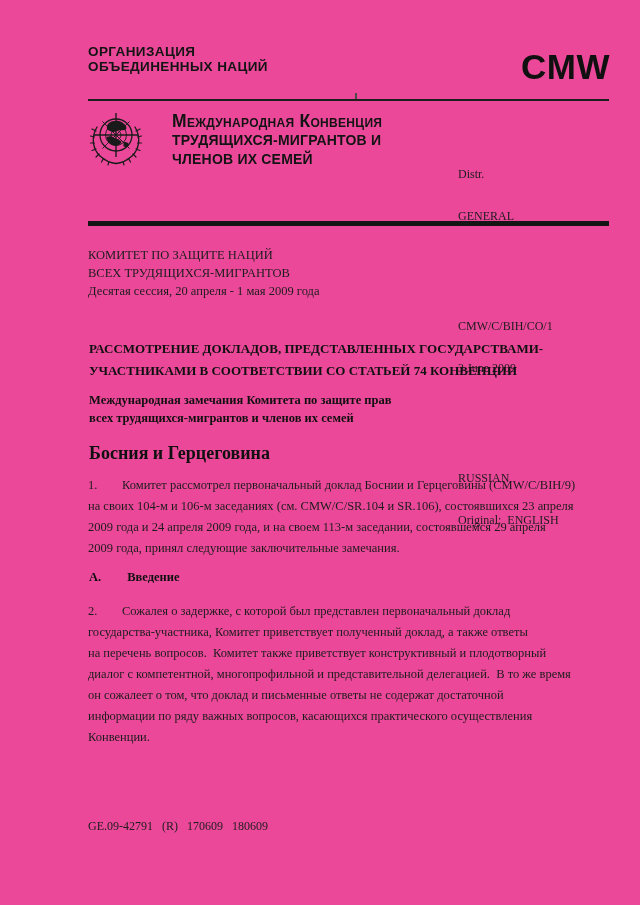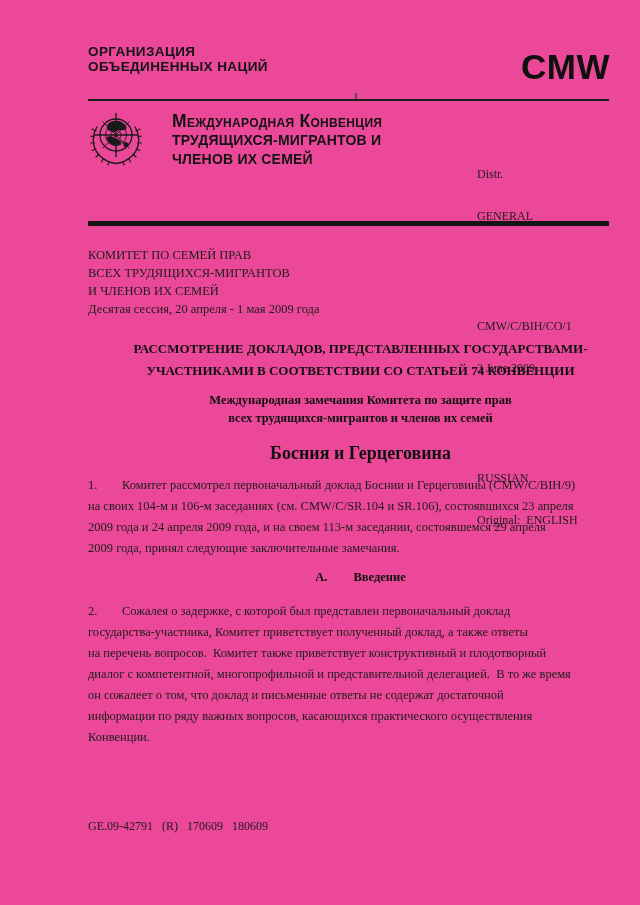--- a/index.html
+++ b/index.html
@@ -33,25 +33,25 @@
     font-family:"Liberation Sans", sans-serif;
     font-weight:bold; color:#131313;
     font-size:14px; line-height:19px; letter-spacing:0.2px;
   }
   .conv-title .sc { font-size:17.5px; font-variant:small-caps; letter-spacing:0.3px; }
   
   .distr {
     left:458px; top:111px; font-size:12px; line-height:14px; color:#1c1c1c;
     white-space:pre;
   }
-  .distr .grp { margin-bottom:12px;margin-left:19px; }
+  .distr .grp { margin-bottom:12px; }
   
   .committee { left:88px; top:246px; font-size:12.5px; line-height:18px; }
   
-  .center-wrap { left:100px; width:521px; text-align:center; }
+  .center-wrap { left:89px; width:521px; text-align:left; }
   .h-main { top:338px; font-weight:bold; font-size:13px; line-height:22px; color:#101010; }
   .h-sub  { top:391px; font-weight:bold; font-size:12.5px; line-height:18px; color:#101010; }
   .h-country { top:443px; font-weight:bold; font-size:18px; color:#101010; }
   .h-section { top:570px; font-weight:bold; font-size:12.5px; color:#101010; }
   .h-section .sec-letter { margin-right:26px; }
   
   .para { left:88px; width:530px; font-size:12.5px; line-height:21px; }
   .para .line { white-space:pre; }
   .pnum { display:inline-block; width:34px; }
   .p1 { top:475px; }
@@ -128,23 +128,22 @@
     </div>
     <div class="grp">
       <div>RUSSIAN</div>
       <div>Original:  ENGLISH</div>
     </div>
   </div>
 
   <div class="abs rule-thick"></div>
 
   <div class="abs committee">
-    <div>КОМИТЕТ ПО СЕМЕЙ ПРАВ</div>
+    <div>КОМИТЕТ ПО ЗАЩИТЕ НАЦИЙ</div>
     <div>ВСЕХ ТРУДЯЩИХСЯ-МИГРАНТОВ</div>
-    <div>И ЧЛЕНОВ ИХ СЕМЕЙ</div>
     <div>Десятая сессия, 20 апреля - 1 мая 2009 года</div>
   </div>
 
   <div class="abs center-wrap h-main">
     <div>РАССМОТРЕНИЕ ДОКЛАДОВ, ПРЕДСТАВЛЕННЫХ ГОСУДАРСТВАМИ-</div>
     <div>УЧАСТНИКАМИ В СООТВЕТСТВИИ СО СТАТЬЕЙ 74 КОНВЕНЦИИ</div>
   </div>
 
   <div class="abs center-wrap h-sub">
     <div>Международная замечания Комитета по защите прав</div>

